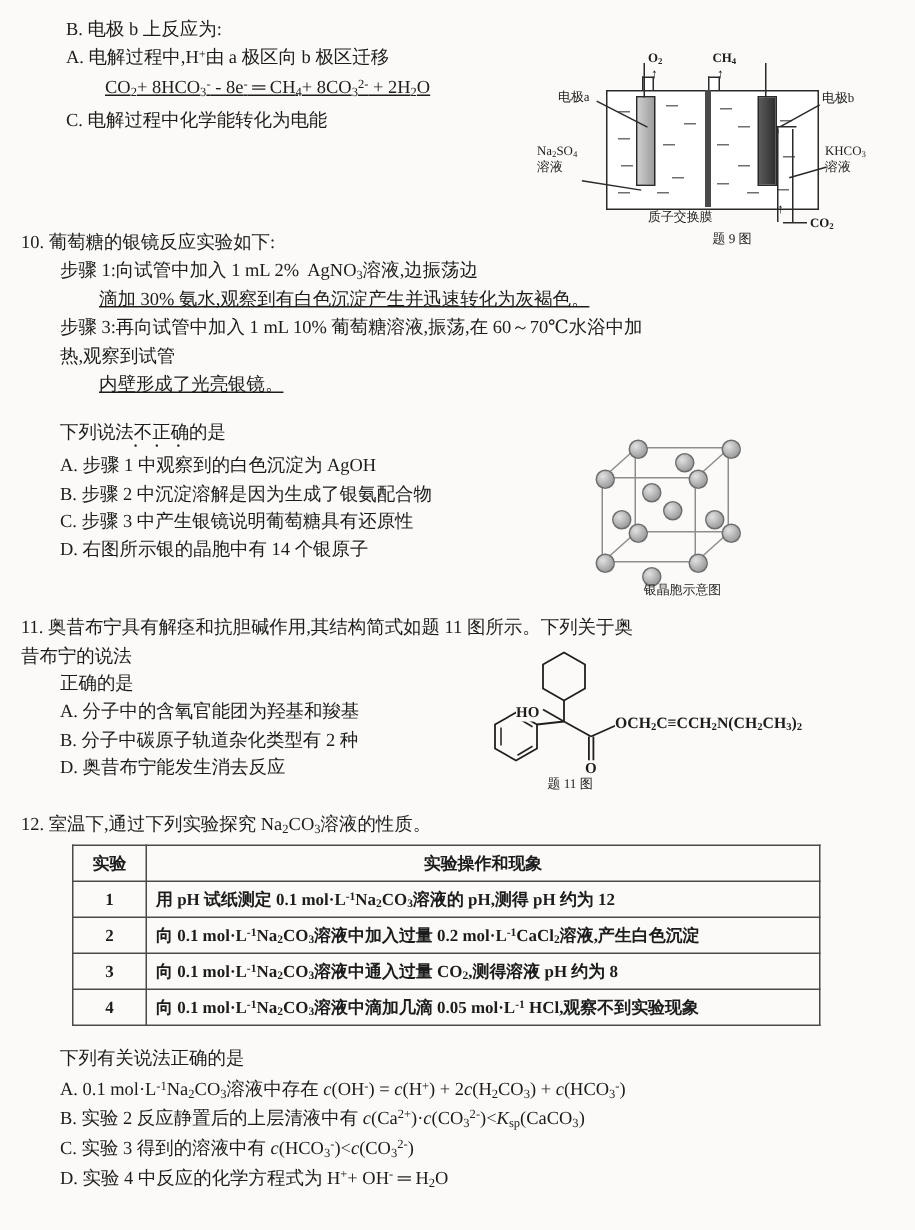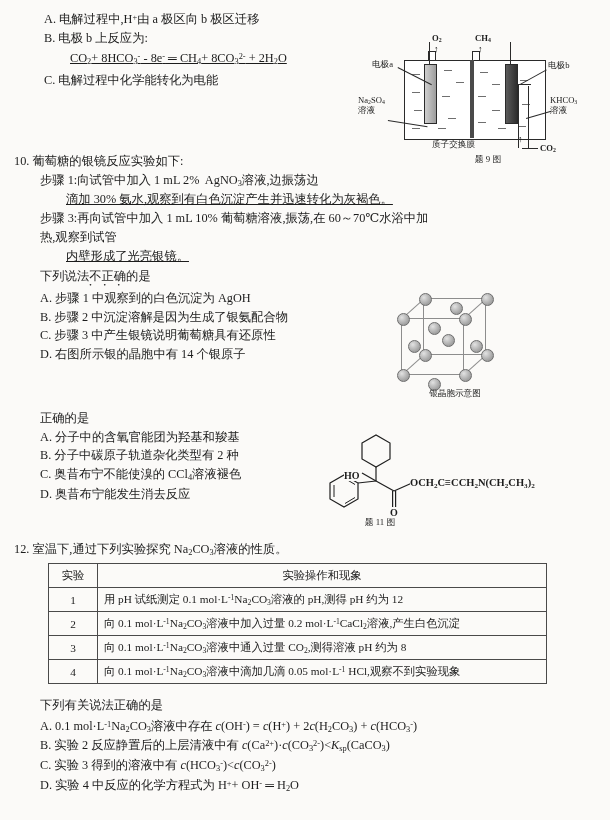--- a/index.html
+++ b/index.html
@@ -46,33 +46,33 @@
   .fig10{position:absolute;left:394px;top:292px;width:150px;height:112px;}
   .atom{position:absolute;width:11px;height:11px;border-radius:50%;
         background:radial-gradient(circle at 35% 32%,#e2e2e2,#a8a8a8 62%,#8a8a8a);
         border:1px solid #6d6d6d;}
   .edge{position:absolute;background:#8d8d8d;height:1px;transform-origin:0 0;}
   
   .fig11{position:absolute;left:300px;top:425px;width:300px;height:110px;}
   .slab{position:absolute;font-size:10px;font-weight:bold;white-space:nowrap;background:#fbfaf8;}
   
   .tbl{position:absolute;left:48px;top:563px;border-collapse:collapse;font-size:11.3px;}
-  .tbl td,.tbl th{border:1px solid #4a4a4a;padding:4px 6px;font-weight:normal;}
+  .tbl td,.tbl th{border:1px solid #4a4a4a;padding:4px 6px;font-weight:bold;}
   .tbl .cnum{width:36px;text-align:center;}
   .tbl .chead{text-align:center;}
   .tbl td.cbody{width:436px;}
 </style>
 </head>
 <body>
 
 <div class="page">
 
   <div class="q" style="left:18px;top:10px;width:360px;">
+    <div class="opt">B. 电极 b 上反应为:</div>
     <div class="opt">A. 电解过程中,H<sup>+</sup>由 a 极区向 b 极区迁移</div>
-    <div class="opt">B. 电极 b 上反应为:</div>
     <div class="ind2" style="margin-top:2px;">
       CO<sub>2</sub>+ 8HCO<sub>3</sub><sup>-</sup> - 8e<sup>-</sup> ═ CH<sub>4</sub>+ 8CO<sub>3</sub><sup>2-</sup> + 2H<sub>2</sub>O
     </div>
     <div class="opt" style="margin-top:2px;">C. 电解过程中化学能转化为电能</div>
   </div>
 
   <div class="fig9">
 
     <div class="flab" style="left:60px;top:0px;font-weight:bold;">O<sub>2</sub></div>
     <div class="flab" style="left:103px;top:0px;font-weight:bold;">CH<sub>4</sub></div>
@@ -132,21 +132,21 @@
 
   <div class="q" style="left:14px;top:152px;width:420px;">
     <div>
       <span>10.</span>
       <span>葡萄糖的银镜反应实验如下:</span>
     </div>
     <div class="ind">步骤 1:向试管中加入 1 mL 2%&nbsp; AgNO<sub>3</sub>溶液,边振荡边</div>
     <div class="ind2">滴加 30% 氨水,观察到有白色沉淀产生并迅速转化为灰褐色。</div>
     <div class="ind">步骤 3:再向试管中加入 1 mL 10% 葡萄糖溶液,振荡,在 60～70℃水浴中加热,观察到试管</div>
     <div class="ind2">内壁形成了光亮银镜。</div>
-    <div class="ind" style="margin-top:2px;">
+    <div class="ind" style="margin-top:14px;">
       <span>下列说法</span><span class="emph">不正确</span><span>的是</span>
     </div>
     <div class="opt" style="margin-top:3px;">A. 步骤 1 中观察到的白色沉淀为 AgOH</div>
     <div class="opt">B. 步骤 2 中沉淀溶解是因为生成了银氨配合物</div>
     <div class="opt">C. 步骤 3 中产生银镜说明葡萄糖具有还原性</div>
     <div class="opt">D. 右图所示银的晶胞中有 14 个银原子</div>
   </div>
 
   <div class="fig10">
 
@@ -177,24 +177,27 @@
     <div class="atom" style="left:56px;top:10px;"></div>
     <div class="atom" style="left:34px;top:30px;"></div>
     <div class="atom" style="left:14px;top:48px;"></div>
     <div class="atom" style="left:76px;top:48px;"></div>
     <div class="atom" style="left:34px;top:86px;"></div>
     <div class="atom" style="left:48px;top:42px;"></div>
     <div class="figcap" style="left:-14px;top:96px;font-size:8.6px;">银晶胞示意图</div>
   </div>
 
   <div class="q" style="left:14px;top:409px;width:300px;">
+    <div style="width:420px;">
+      <span>11.</span>
+      <span>奥昔布宁具有解痉和抗胆碱作用,其结构简式如题 11 图所示。下列关于奥昔布宁的说法</span>
+    </div>
     <div class="ind">正确的是</div>
     <div class="opt">A. 分子中的含氧官能团为羟基和羧基</div>
     <div class="opt">B. 分子中碳原子轨道杂化类型有 2 种</div>
-    <div class="opt">C. 奥昔布宁不能使溴的 CCl<sub>4</sub>溶液褪色</div>
     <div class="opt">D. 奥昔布宁能发生消去反应</div>
   </div>
 
   <div class="fig11">
 
     <svg width="300" height="92" style="position:absolute;left:0;top:0;">
 
       <polygon points="62,18 76,10 90,18 90,34 76,42 62,34" fill="none" stroke="#1f1f1f" stroke-width="1.2"></polygon>
 
       <line x1="76" y1="42" x2="76" y2="56" stroke="#1f1f1f" stroke-width="1.2"></line>

